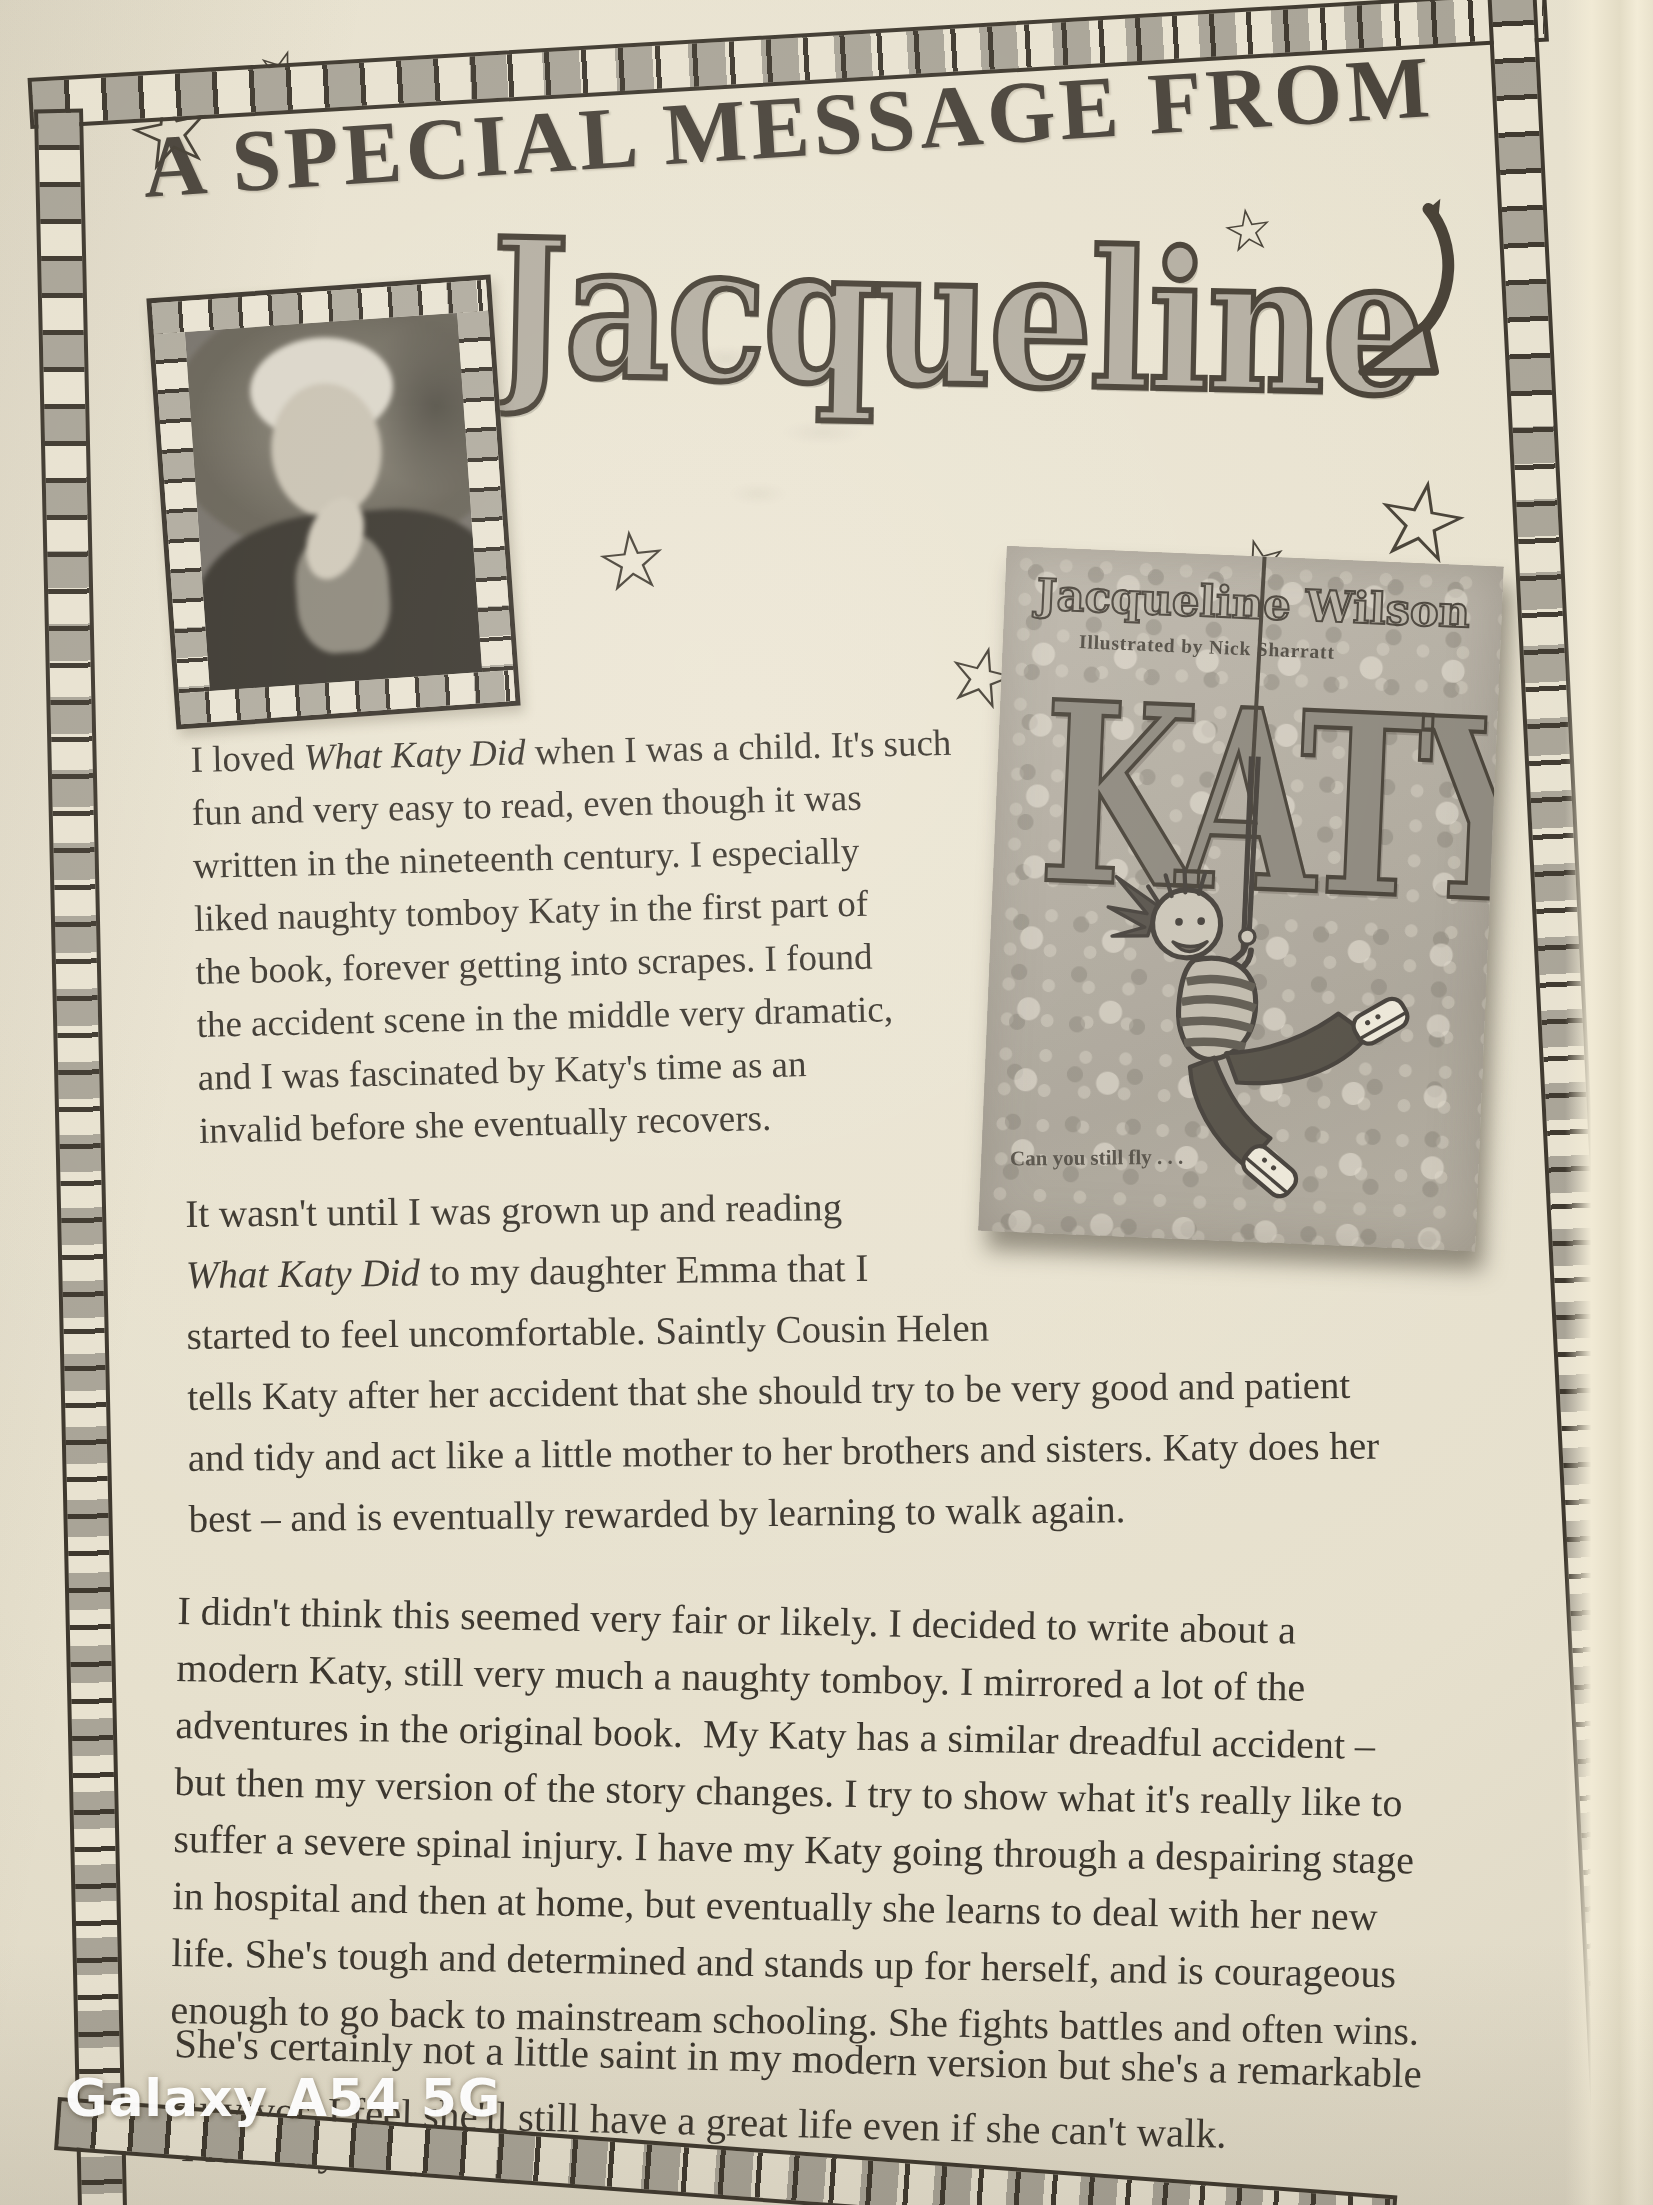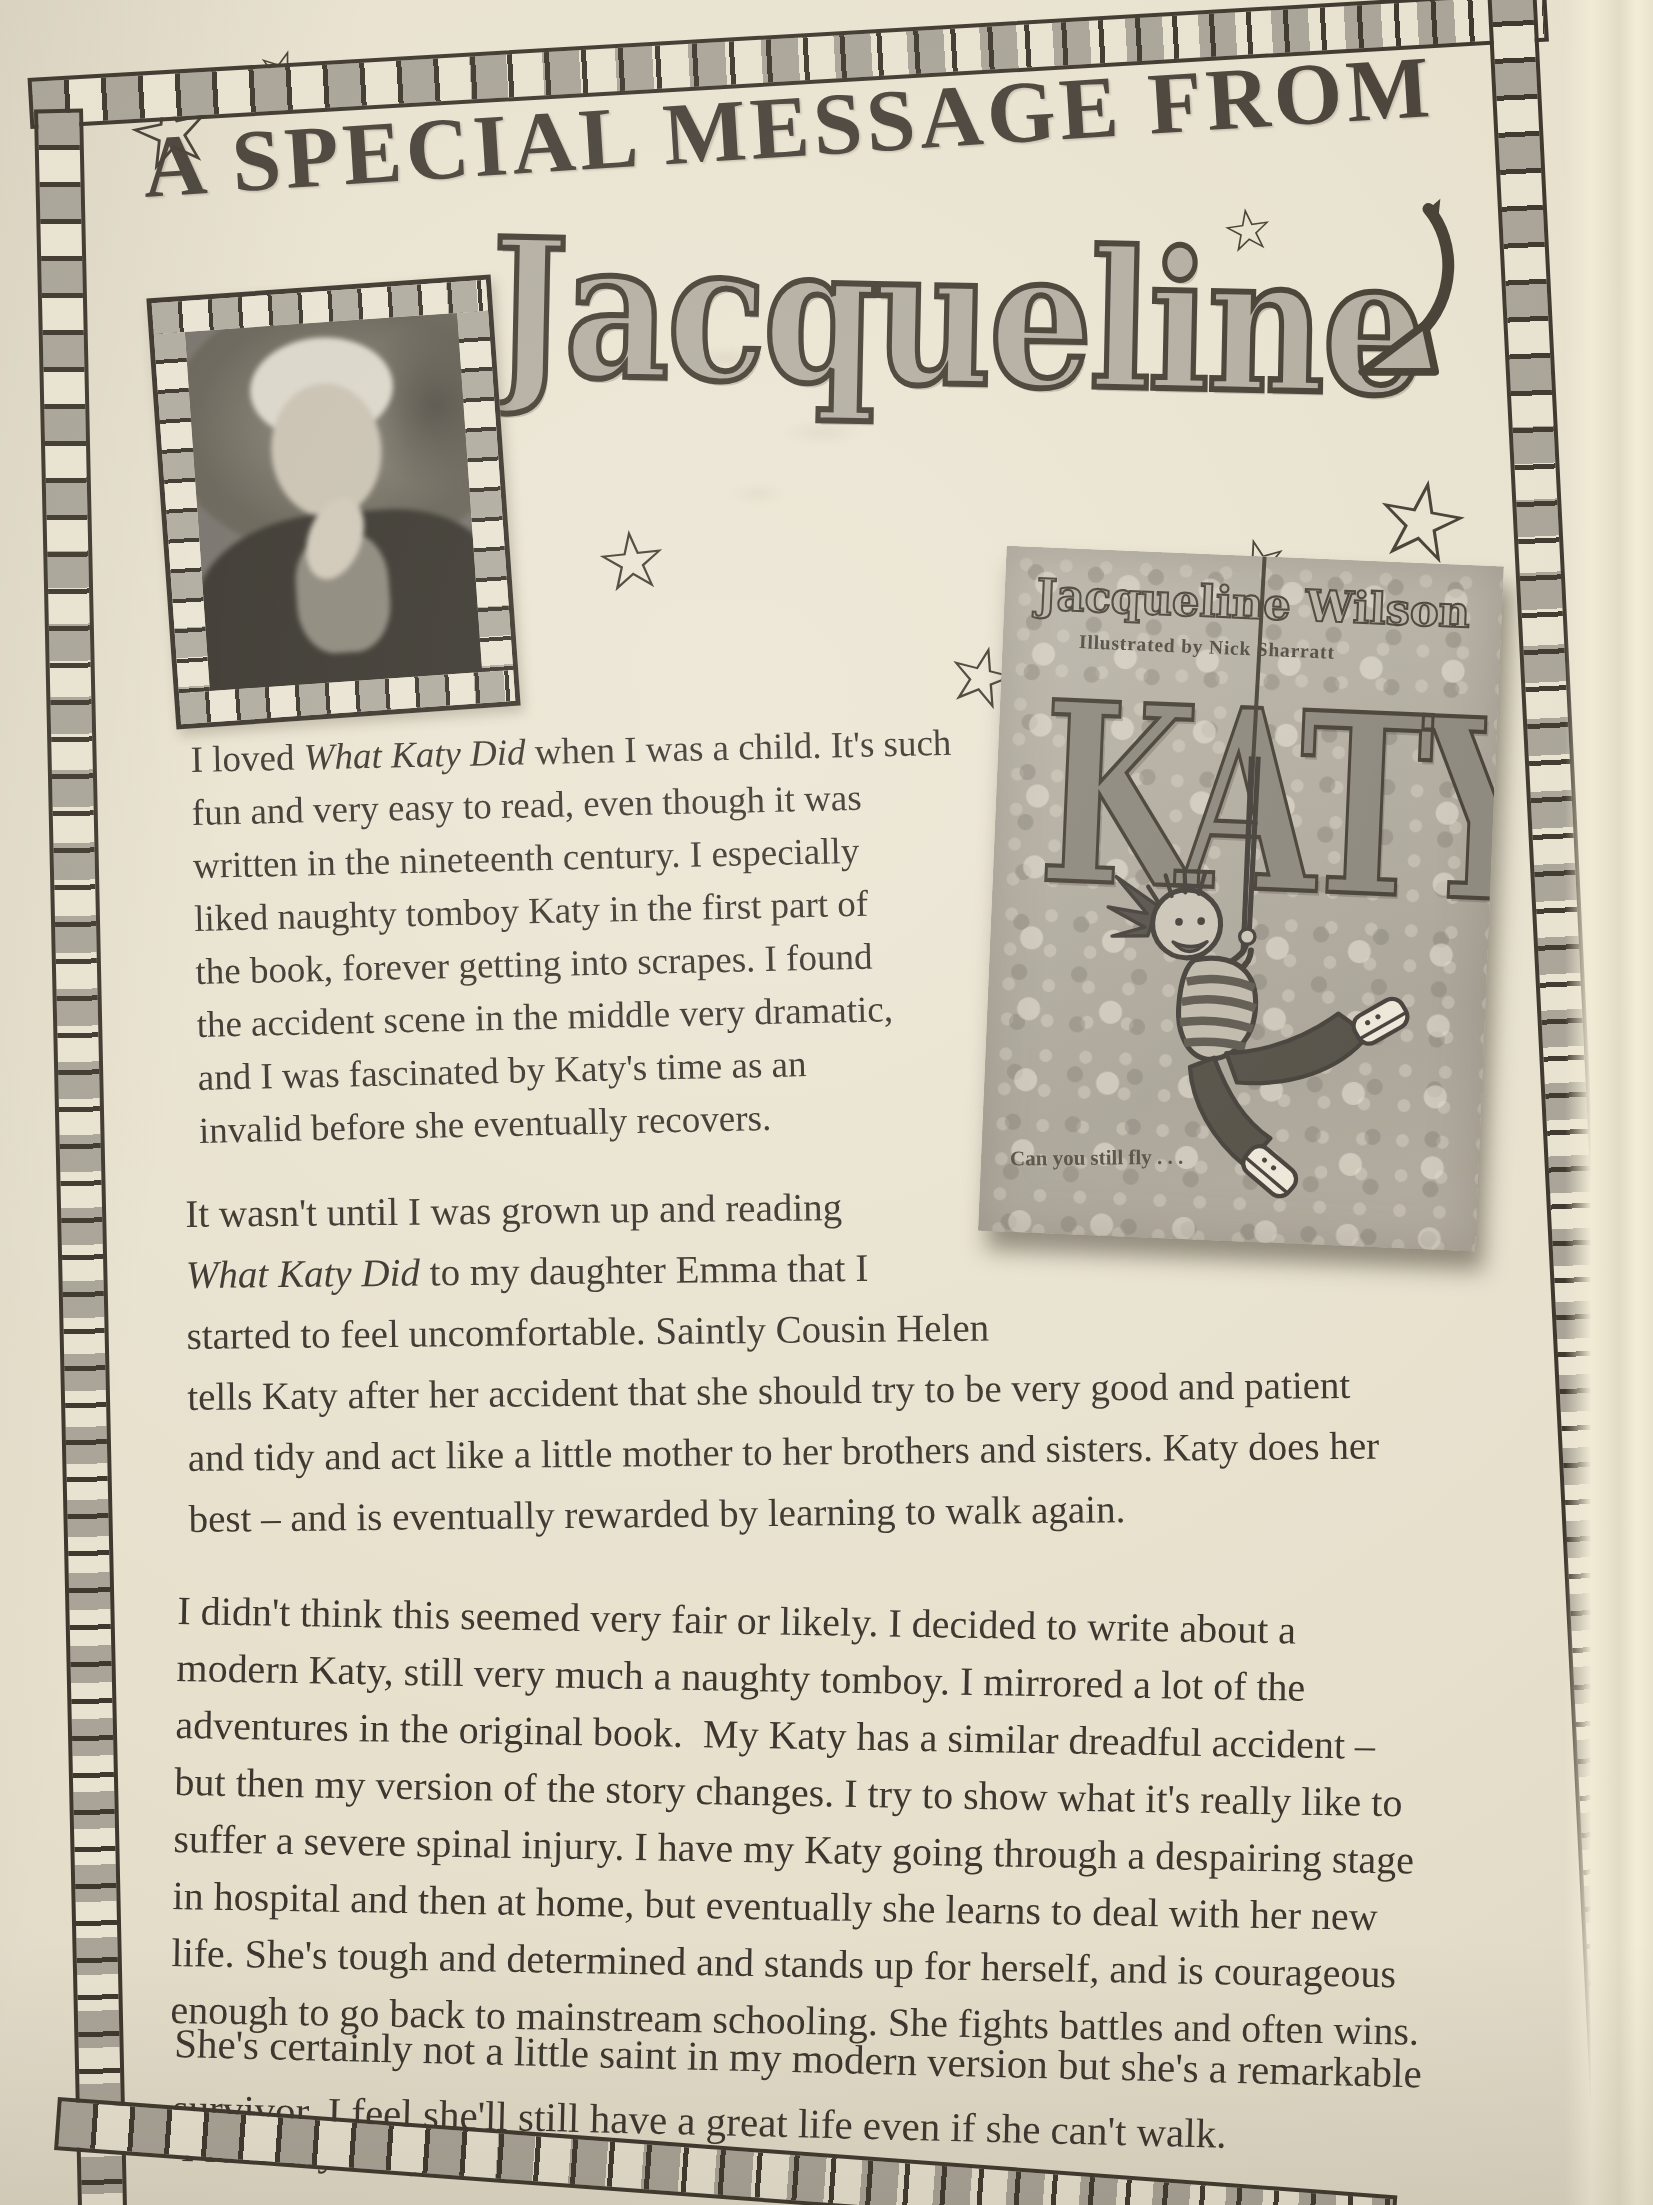--- a/index.html
+++ b/index.html
@@ -267,16 +267,17 @@
 
   <div class="para p4">
     <div class="line">She's certainly not a little saint in my modern version but she's a remarkable</div>
     <div class="line">survivor. I feel she'll still have a great life even if she can't walk.</div>
   </div>
 
   <div class="para p5">
     <div class="line">I love my Katy and I hope you do too.</div>
   </div>
 
+  <div class="watermark">Galaxy A54 5G</div>
 
   <div class="vignette"></div>
 </div>
 
 
 </body></html>

